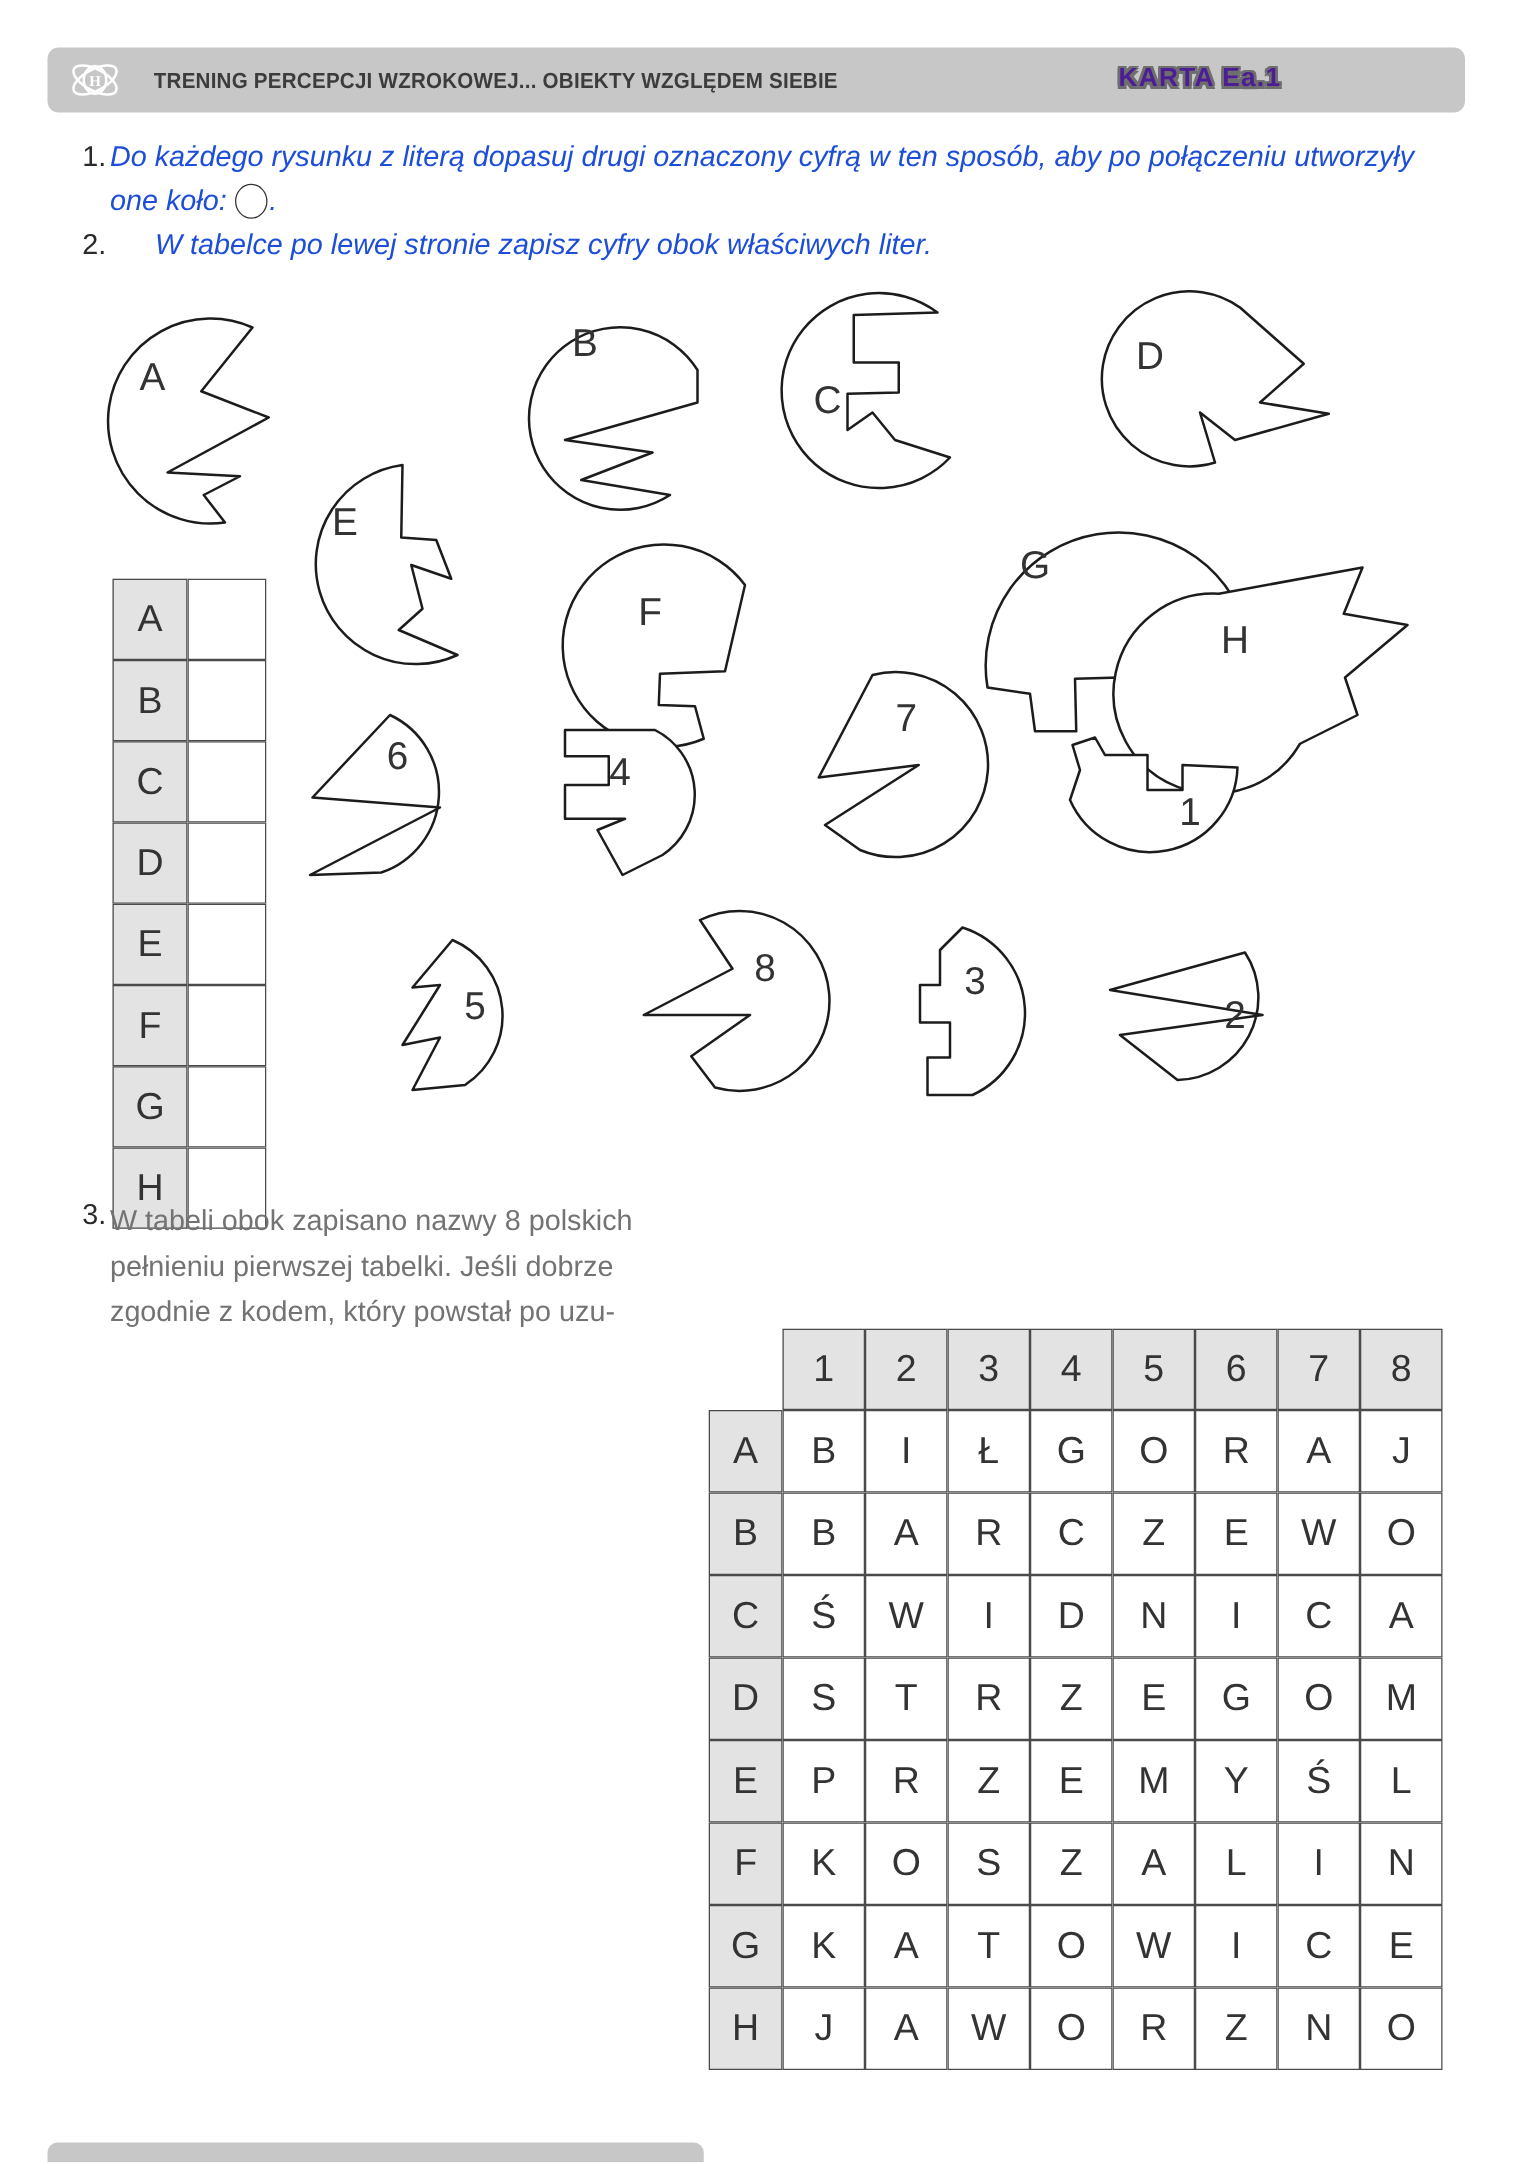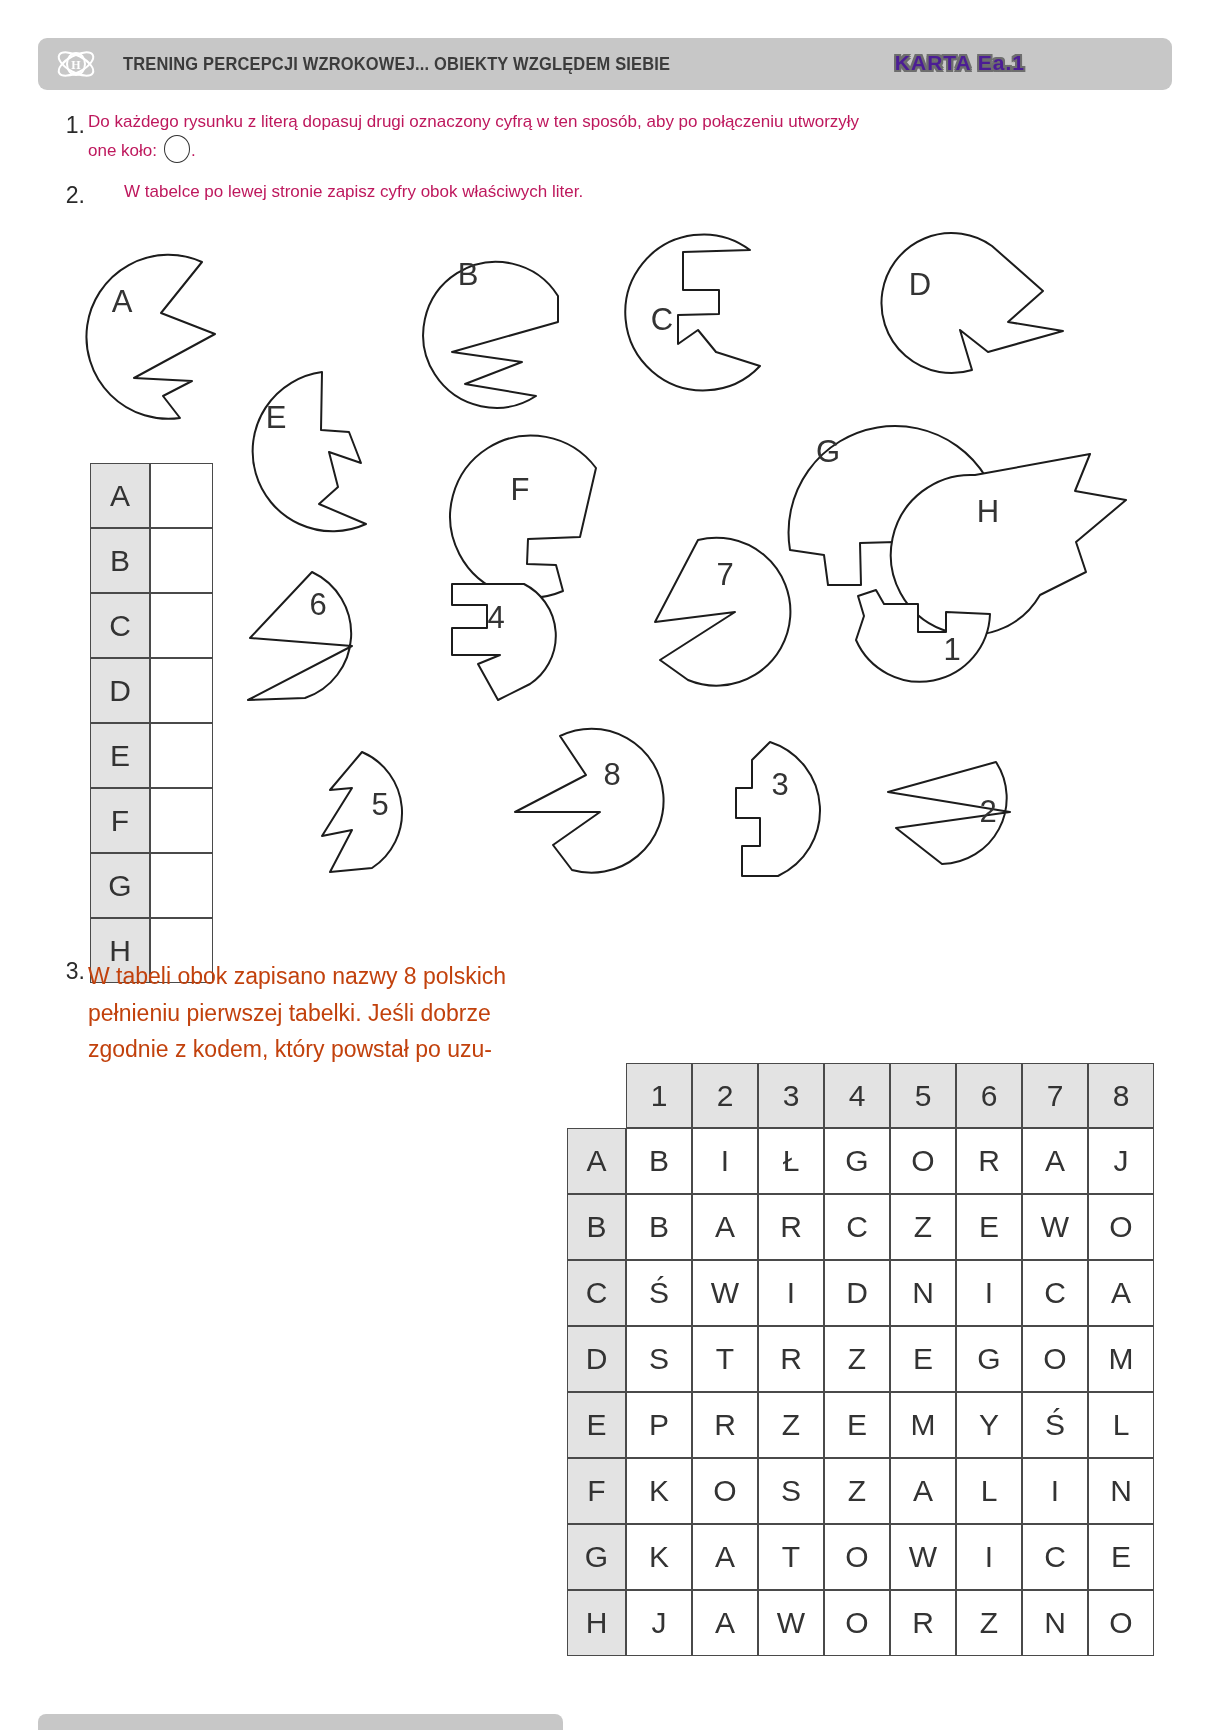--- a/index.html
+++ b/index.html
@@ -18,27 +18,27 @@
     letter-spacing:.2px;white-space:nowrap;transform:scaleX(.94);transform-origin:left center;
   }
   .hdr-card{
     position:absolute;right:147px;top:13px;font-size:21px;font-weight:bold;color:#4c1d95;
     letter-spacing:1px;white-space:nowrap;
     text-shadow:-2px -2px 0 #6e6e6e,2px -2px 0 #6e6e6e,-2px 2px 0 #6e6e6e,2px 2px 0 #6e6e6e,
                  0 -2px 0 #6e6e6e,0 2px 0 #6e6e6e,-2px 0 0 #6e6e6e,2px 0 0 #6e6e6e;
   }
   
   .instr-num{position:absolute;width:28px;text-align:right;font-size:23px;color:#2a2a2a;}
-  .instr-text{position:absolute;left:88px;font-size:17px;color:#be185d;white-space:nowrap;}
+  .instr-text{position:absolute;left:88px;font-size:23px;color:#1d4ed8;white-space:nowrap;font-style:italic;}
   .inline-circle{
     display:inline-block;width:24px;height:26px;border:1.6px solid #333;border-radius:50%;
     vertical-align:-7px;margin-left:7px;margin-right:1px;
   }
   
-  .task3-lines{position:absolute;left:88px;top:958px;font-size:23px;line-height:36.5px;color:#c2410c;}
+  .task3-lines{position:absolute;left:88px;top:958px;font-size:23px;line-height:36.5px;color:#737373;}
   
   .cell{
     display:flex;align-items:center;justify-content:center;box-sizing:border-box;
     border:1px solid #4a4a4a;background:#fff;font-size:30px;color:#333;
   }
   .head{background:#e3e3e3;}
   .answer-table{position:absolute;left:90px;top:463px;}
   .at-row{display:flex;height:65px;}
   .at-label{width:60px;}
   .at-val{width:63px;}
@@ -71,21 +71,21 @@
         <ellipse cx="21" cy="21" rx="9" ry="11"></ellipse>
       </g>
       <text x="21" y="26" text-anchor="middle" font-size="12" font-weight="bold" fill="#ffffff" font-family="Liberation Serif,serif">H</text>
     </svg>
     <div class="hdr-title">TRENING PERCEPCJI WZROKOWEJ... OBIEKTY WZGLĘDEM SIEBIE</div>
     <div class="hdr-card">KARTA Ea.1</div>
   </div>
 
   <div class="instr-num" style="left:57px;top:112px;">1.</div>
   <div class="instr-text" style="top:112px;">Do każdego rysunku z literą dopasuj drugi oznaczony cyfrą w ten sposób, aby po połączeniu utworzyły</div>
-  <div class="instr-text" style="top:135px;">
+  <div class="instr-text" style="top:147px;">
     <span>one koło:</span><span class="inline-circle"></span><span>.</span>
   </div>
   <div class="instr-num" style="left:57px;top:182px;">2.</div>
   <div class="instr-text" style="top:182px;margin-left:36px;">W tabelce po lewej stronie zapisz cyfry obok właściwych liter.</div>
 
   <svg class="shapes" width="1211" height="960" viewBox="0 0 1211 960">
 
     <path d="M 202 262 A 82 82 0 1 0 180 418 L 163 396 L 192 381 L 134 378 L 215 334 L 161 313 Z"></path>
     <path d="M 558 296 A 73 73 0 1 0 536 396 L 465 384 L 522 362 L 452 352 L 558 322 Z"></path>
     <path d="M 750 250 A 78 78 0 1 0 760 366 L 716 352 L 698 330 L 678 344 L 678 315 L 719 314 L 719 290 L 683 290 L 683 252 Z"></path>

